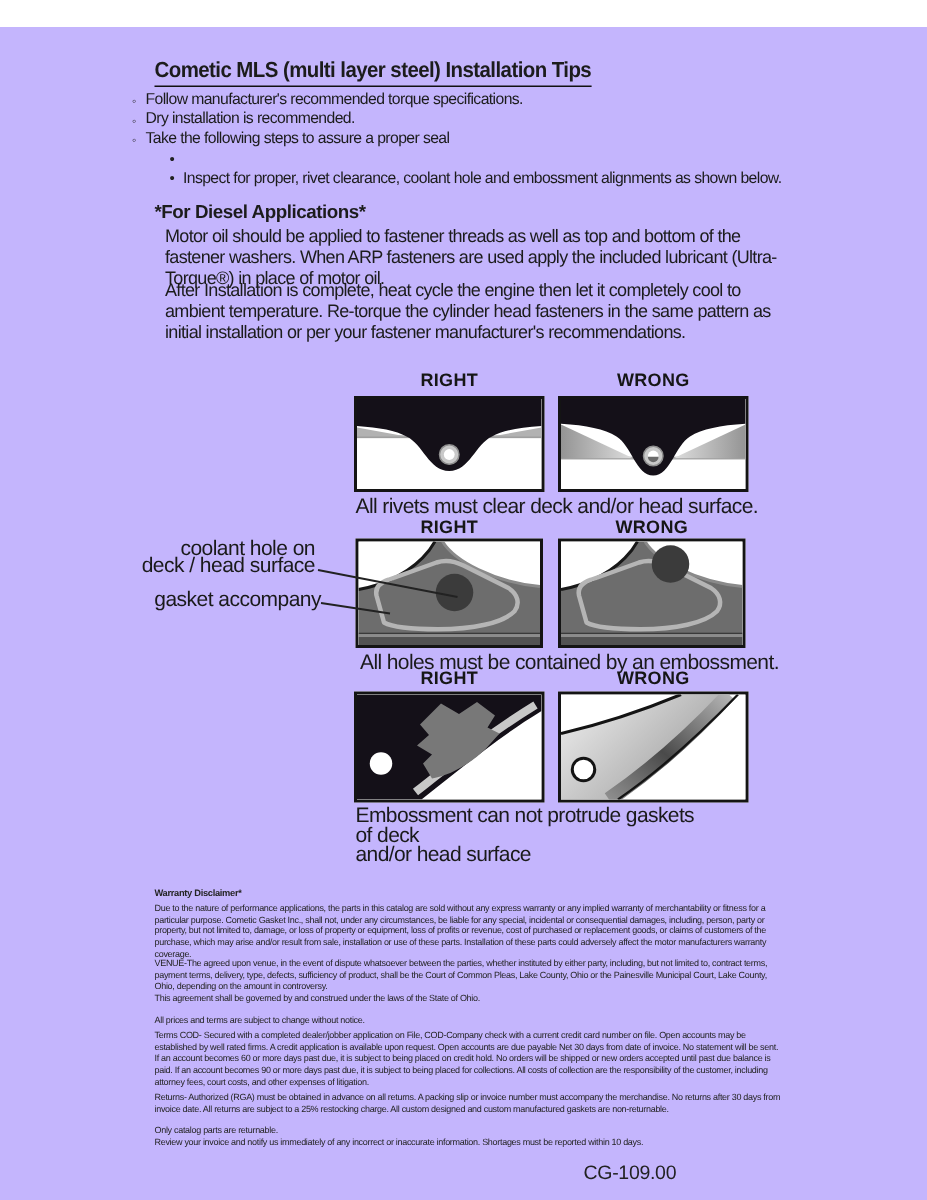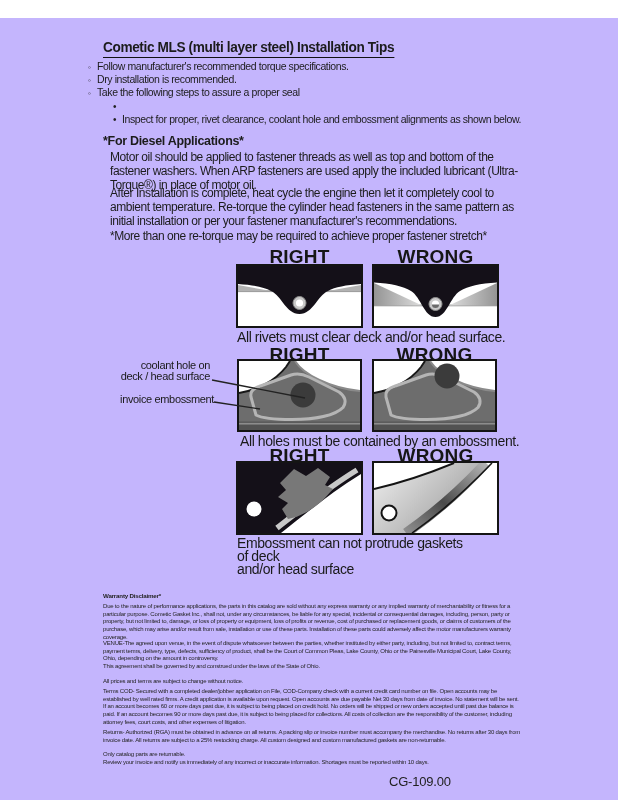--- a/index.html
+++ b/index.html
@@ -20,25 +20,25 @@
   .tip-row .marker { width:9px; font-size:8px; color:#222; position:relative; top:1px; }
   .tip-row.sub { margin-left:25px; }
   .tip-row.sub .marker { font-size:10px; top:0; }
   
   .diesel-h { position:absolute; left:103px; top:116px; font-size:12.5px; font-weight:bold; letter-spacing:-0.3px; }
   .body-p { position:absolute; left:110px; width:424px; font-size:12px; letter-spacing:-0.45px; line-height:13.8px; }
   .p1 { top:133px; }
   .p2 { top:169px; }
   .note { top:212px; }
   
-  .dg-label { position:absolute; font-size:19px; font-weight:600; letter-spacing:0.2px; text-align:center; color:#161616; }
+  .dg-label { position:absolute; font-size:12px; font-weight:600; letter-spacing:0.2px; text-align:center; color:#161616; }
   .dg-box { position:absolute; border:2px solid #141414; background:#fff; }
   .dg-box svg { display:block; }
   .dg-cap { position:absolute; font-size:14px; letter-spacing:-0.4px; line-height:12.8px; color:#1a1a1a; }
-  .anno { position:absolute; font-size:11px; letter-spacing:-0.35px; line-height:10.8px; text-align:right; color:#1a1a1a; }
+  .anno { position:absolute; font-size:14px; letter-spacing:-0.35px; line-height:10.8px; text-align:right; color:#1a1a1a; }
   .leader-svg { position:absolute; left:208px; top:340px; z-index:5; }
   
   .r1-label-right { left:236px; top:228px; width:127px; }
   .r1-label-wrong { left:372px; top:228px; width:127px; }
   .r1-box-right { left:236px; top:246px; width:127px; height:64px; }
   .r1-box-wrong { left:372px; top:246px; width:127px; height:64px; }
   .cap1 { left:237px; top:313px; }
   
   .r2-label-right { left:237px; top:326px; width:125px; }
   .r2-label-wrong { left:372px; top:326px; width:125px; }
@@ -91,21 +91,20 @@
     </div>
     <div class="tip-row sub">
       <span class="marker">•</span>
       <span>Inspect for proper, rivet clearance, coolant hole and embossment alignments as shown below.</span>
     </div>
   </div>
 
   <div class="diesel-h">*For Diesel Applications*</div>
   <div class="body-p p1">Motor oil should be applied to fastener threads as well as top and bottom of the fastener washers. When ARP fasteners are used apply the included lubricant (Ultra-Torque®) in place of motor oil.</div>
   <div class="body-p p2">After Installation is complete, heat cycle the engine then let it completely cool to ambient temperature. Re-torque the cylinder head fasteners in the same pattern as initial installation or per your fastener manufacturer's recommendations.</div>
-  <div class="body-p note">*More than one re-torque may be required to achieve proper fastener stretch*</div>
 
   <div class="dg-label r1-label-right">RIGHT</div>
   <div class="dg-label r1-label-wrong">WRONG</div>
 
   <div class="dg-box r1-box-right">
     <svg width="123" height="60" viewBox="0 0 123 60">
       <rect x="0" y="0" width="123" height="60" fill="#ffffff"></rect>
       <rect x="0" y="24.3" width="123" height="1.8" fill="#9f9f9f"></rect>
       <polygon points="0,19 33,25 0,25" fill="#b2b2b2"></polygon>
       <polygon points="123,19 90,25 123,25" fill="#b2b2b2"></polygon>
@@ -140,21 +139,21 @@
 
   <div class="dg-cap cap1">All rivets must clear deck and/or head surface.</div>
 
   <div class="dg-label r2-label-right">RIGHT</div>
   <div class="dg-label r2-label-wrong">WRONG</div>
 
   <div class="anno anno-coolant">
     <div>coolant hole on</div>
     <div>deck / head surface</div>
   </div>
-  <div class="anno anno-emboss">invoice embossment</div>
+  <div class="anno anno-emboss">gasket accompany</div>
 
   <svg class="leader-svg" width="104" height="60">
     <line x1="4" y1="22" x2="97" y2="40" stroke="#222" stroke-width="1.3"></line>
     <line x1="6" y1="44" x2="52" y2="51" stroke="#222" stroke-width="1.3"></line>
   </svg>
 
   <div class="dg-box r2-box-right">
     <svg width="121" height="69" viewBox="0 0 121 69">
       <rect x="0" y="0" width="121" height="69" fill="#ffffff"></rect>
       <path d="M0,32 C18,29 36,20 47,6 L51,0 L56,0 C64,13 90,27 121,30 L121,69 L0,69 Z" fill="#6d6d6d"></path>

